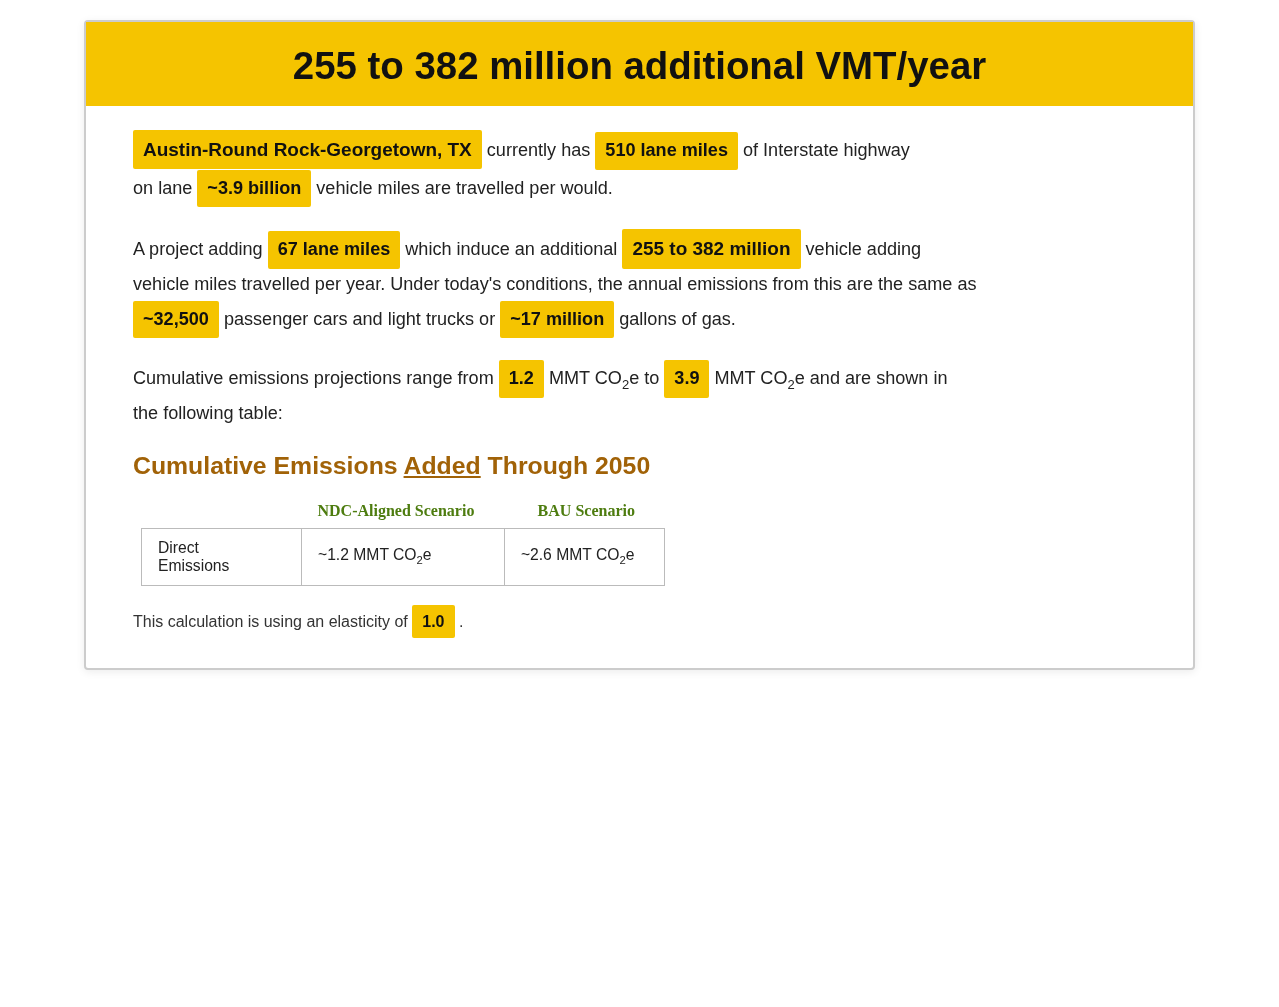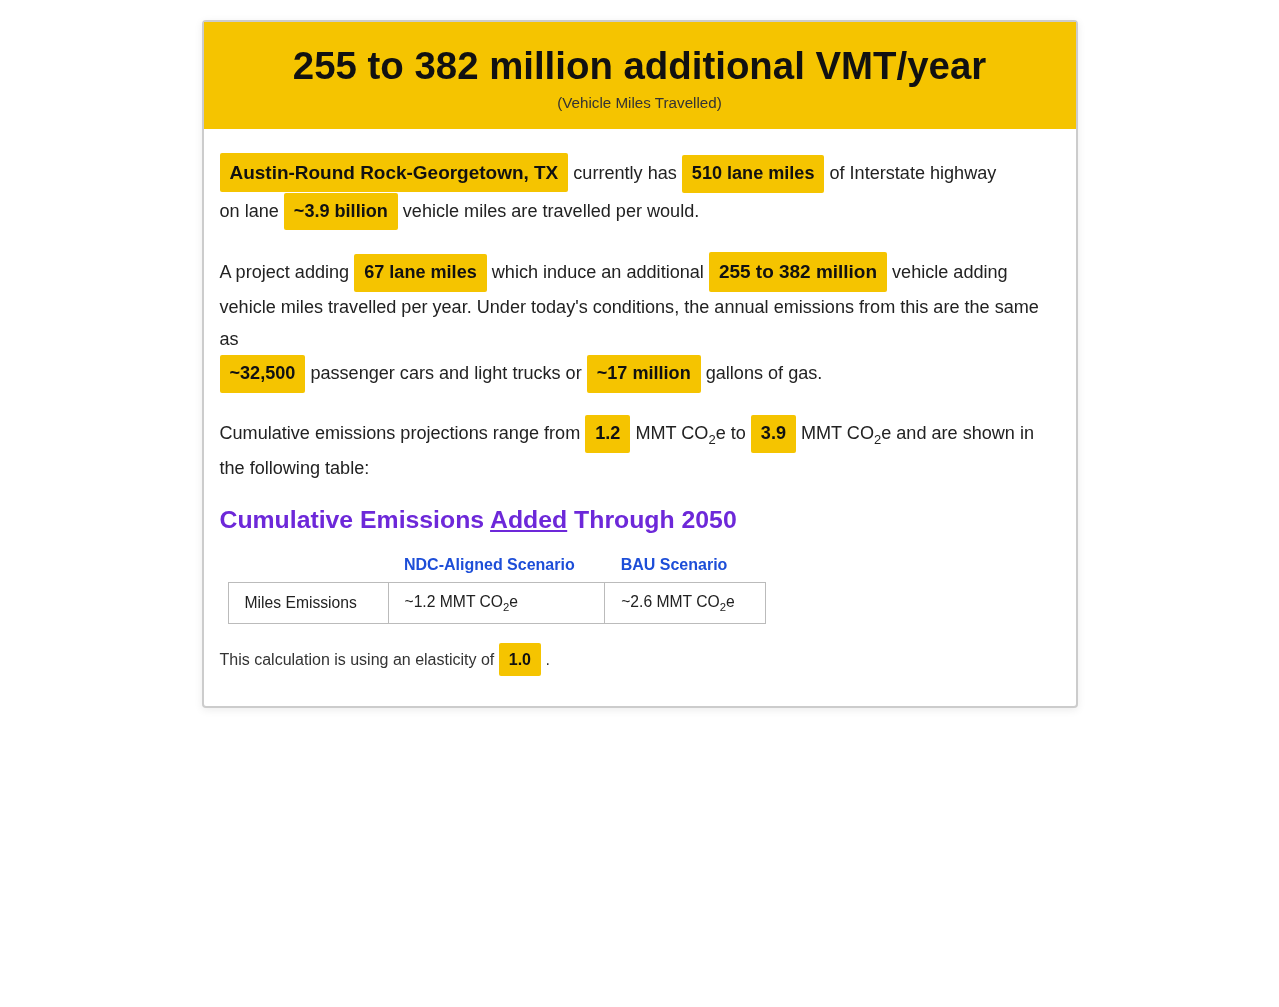--- a/index.html
+++ b/index.html
@@ -10,21 +10,21 @@
       display: flex;
       justify-content: center;
       align-items: flex-start;
       min-height: 100vh;
       padding: 20px;
     }
     .card {
       background: #fff;
       border: 2px solid #ccc;
       border-radius: 4px;
-      width: 876px;
+      width: 1111px;
       max-width: 100%;
       padding: 0 0 30px 0;
       box-shadow: 0 2px 8px rgba(0,0,0,0.08);
     }
     .header-banner {
       background: #F5C400;
       text-align: center;
       padding: 22px 30px 18px 30px;
       margin-bottom: 24px;
     }
@@ -36,21 +36,21 @@
       line-height: 1.15;
     }
     .header-subtitle {
       font-size: 0.95em;
       color: #333;
       margin-top: 6px;
       font-family: Arial, sans-serif;
       font-weight: 400;
     }
     .content {
-      padding: 0 16px;
+      padding: 0 47px;
     }
     .para {
       font-size: 1.13em;
       line-height: 1.75;
       color: #222;
       font-family: Arial, sans-serif;
       margin-bottom: 22px;
     }
     .highlight {
       background: #F5C400;
@@ -62,40 +62,40 @@
       font-family: Arial, sans-serif;
       font-size: 1em;
     }
     .highlight-lg {
       font-size: 1.05em;
     }
     .section-title {
       font-family: 'Arial Black', Arial, sans-serif;
       font-size: 1.55em;
       font-weight: 900;
-      color: #6d28d9;
+      color: #a16207;
       margin-bottom: 16px;
       margin-top: 10px;
     }
     .section-title .underline {
       text-decoration: underline;
     }
     table {
       border-collapse: collapse;
       width: auto;
       min-width: 520px;
       margin-left: 8px;
     }
     .table-header-row th {
-      font-family: Liberation Sans, sans-serif;
+      font-family: Liberation Serif, serif;
       font-size: 1em;
       font-weight: 700;
-      color: #1d4ed8;
+      color: #4d7c0f;
       padding: 6px 30px 8px 16px;
-      text-align: left;
+      text-align: right;
       border: none;
     }
     .table-header-row th:first-child {
       visibility: hidden;
       width: 160px;
     }
     table tr td {
       font-family: Arial, sans-serif;
       font-size: 0.98em;
       color: #222;
@@ -117,21 +117,20 @@
       line-height: 1.7;
     }
   </style>
 </head>
 <body>
 
 <div class="card">
 
   <div class="header-banner">
     <div class="header-title">255 to 382 million additional VMT/year</div>
-    <div class="header-subtitle">(Vehicle Miles Travelled)</div>
   </div>
 
   <div class="content">
 
     <div class="para">
       <span class="highlight highlight-lg">Austin-Round Rock-Georgetown, TX</span>
       <span>currently has</span>
       <span> </span>
       <span class="highlight">510 lane miles</span>
       <span>of Interstate highway</span>
@@ -183,21 +182,21 @@
     <table>
       <thead>
         <tr class="table-header-row">
           <th></th>
           <th>NDC-Aligned Scenario</th>
           <th>BAU Scenario</th>
         </tr>
       </thead>
       <tbody id="table-body">
       <tr>
-      <td>Miles Emissions</td>
+      <td>Direct Emissions</td>
       <td>~1.2 MMT CO<span class="sub2">2</span>e</td>
       <td>~2.6 MMT CO<span class="sub2">2</span>e</td>
     </tr>
         </tbody>
     </table>
 
     <div class="elasticity-para">
       <span>This calculation is using an elasticity of</span>
       <span> </span>
       <span class="highlight">1.0</span>

